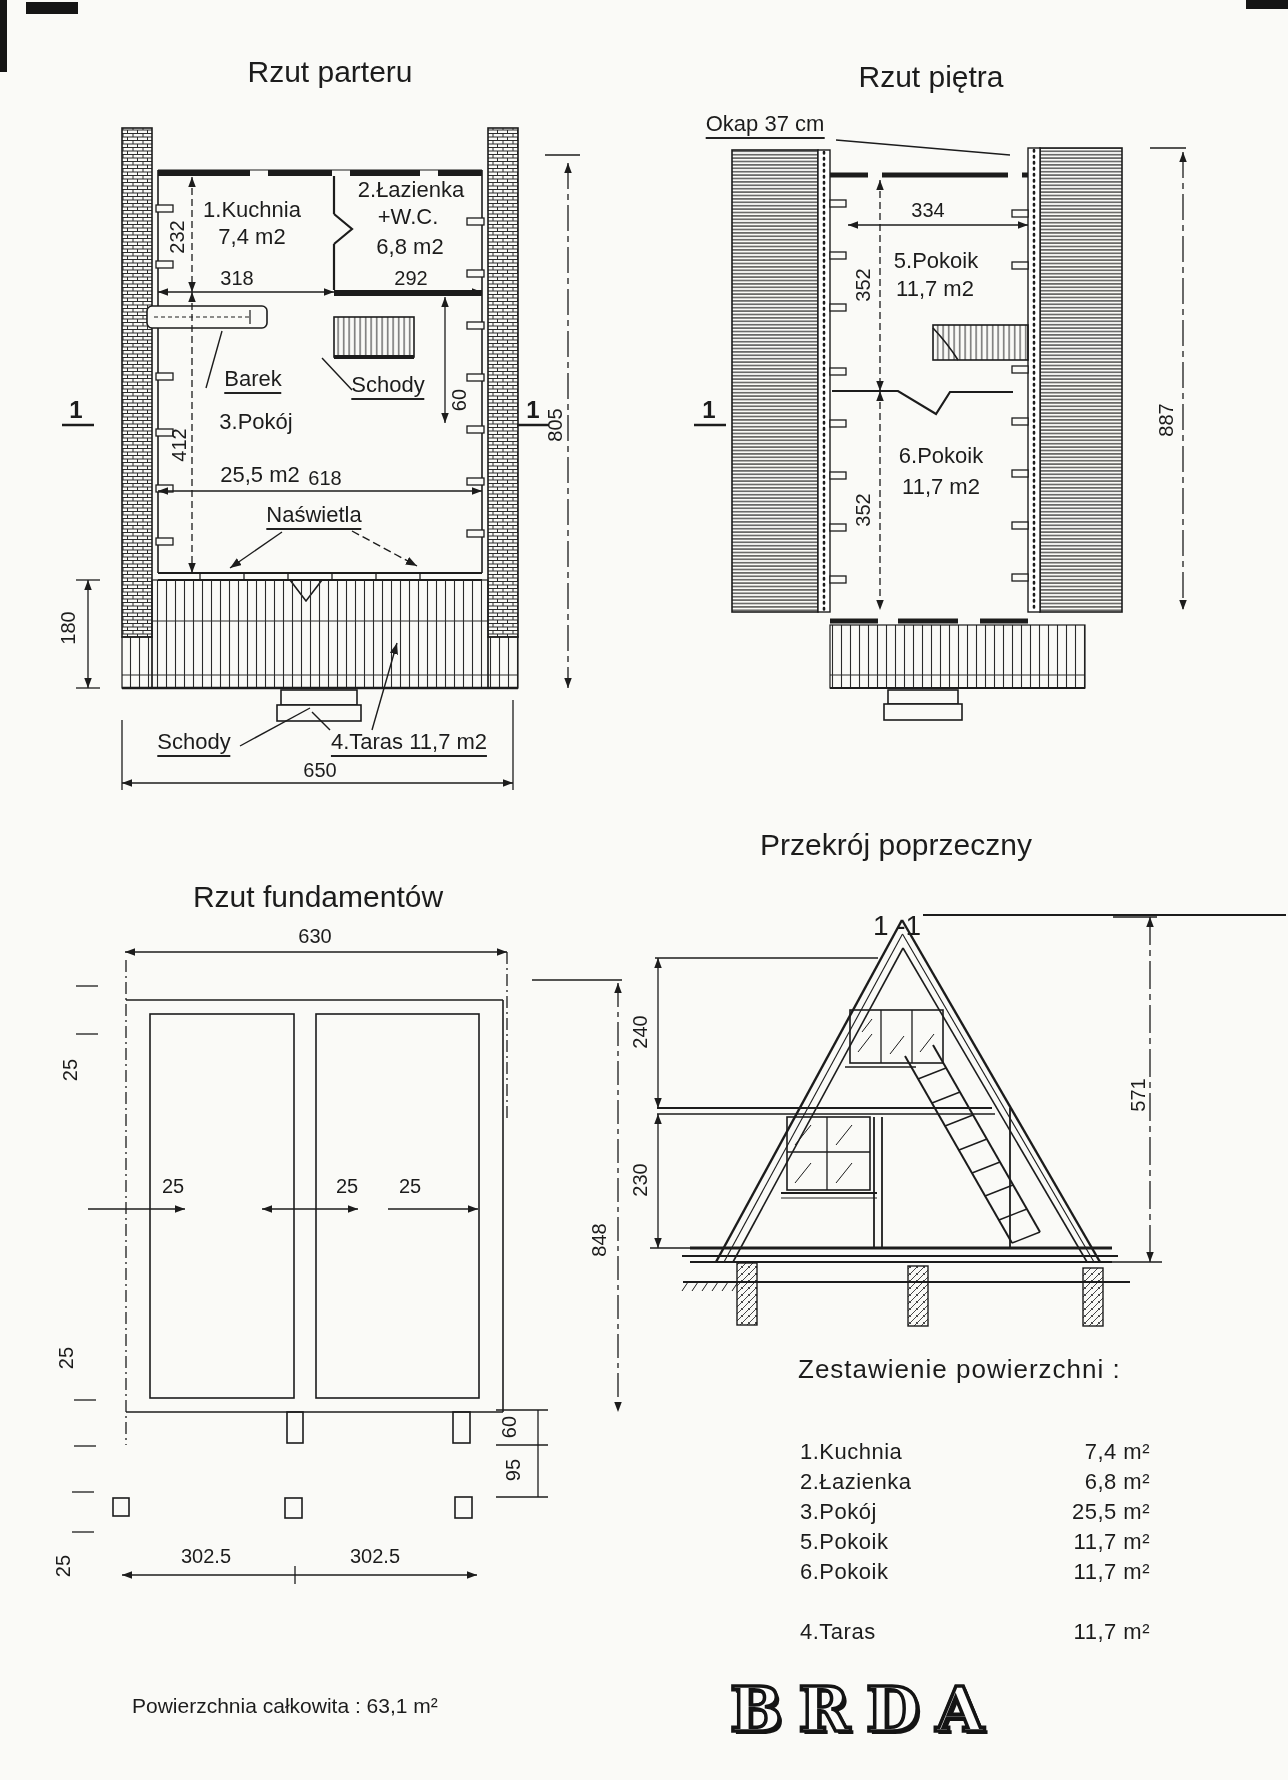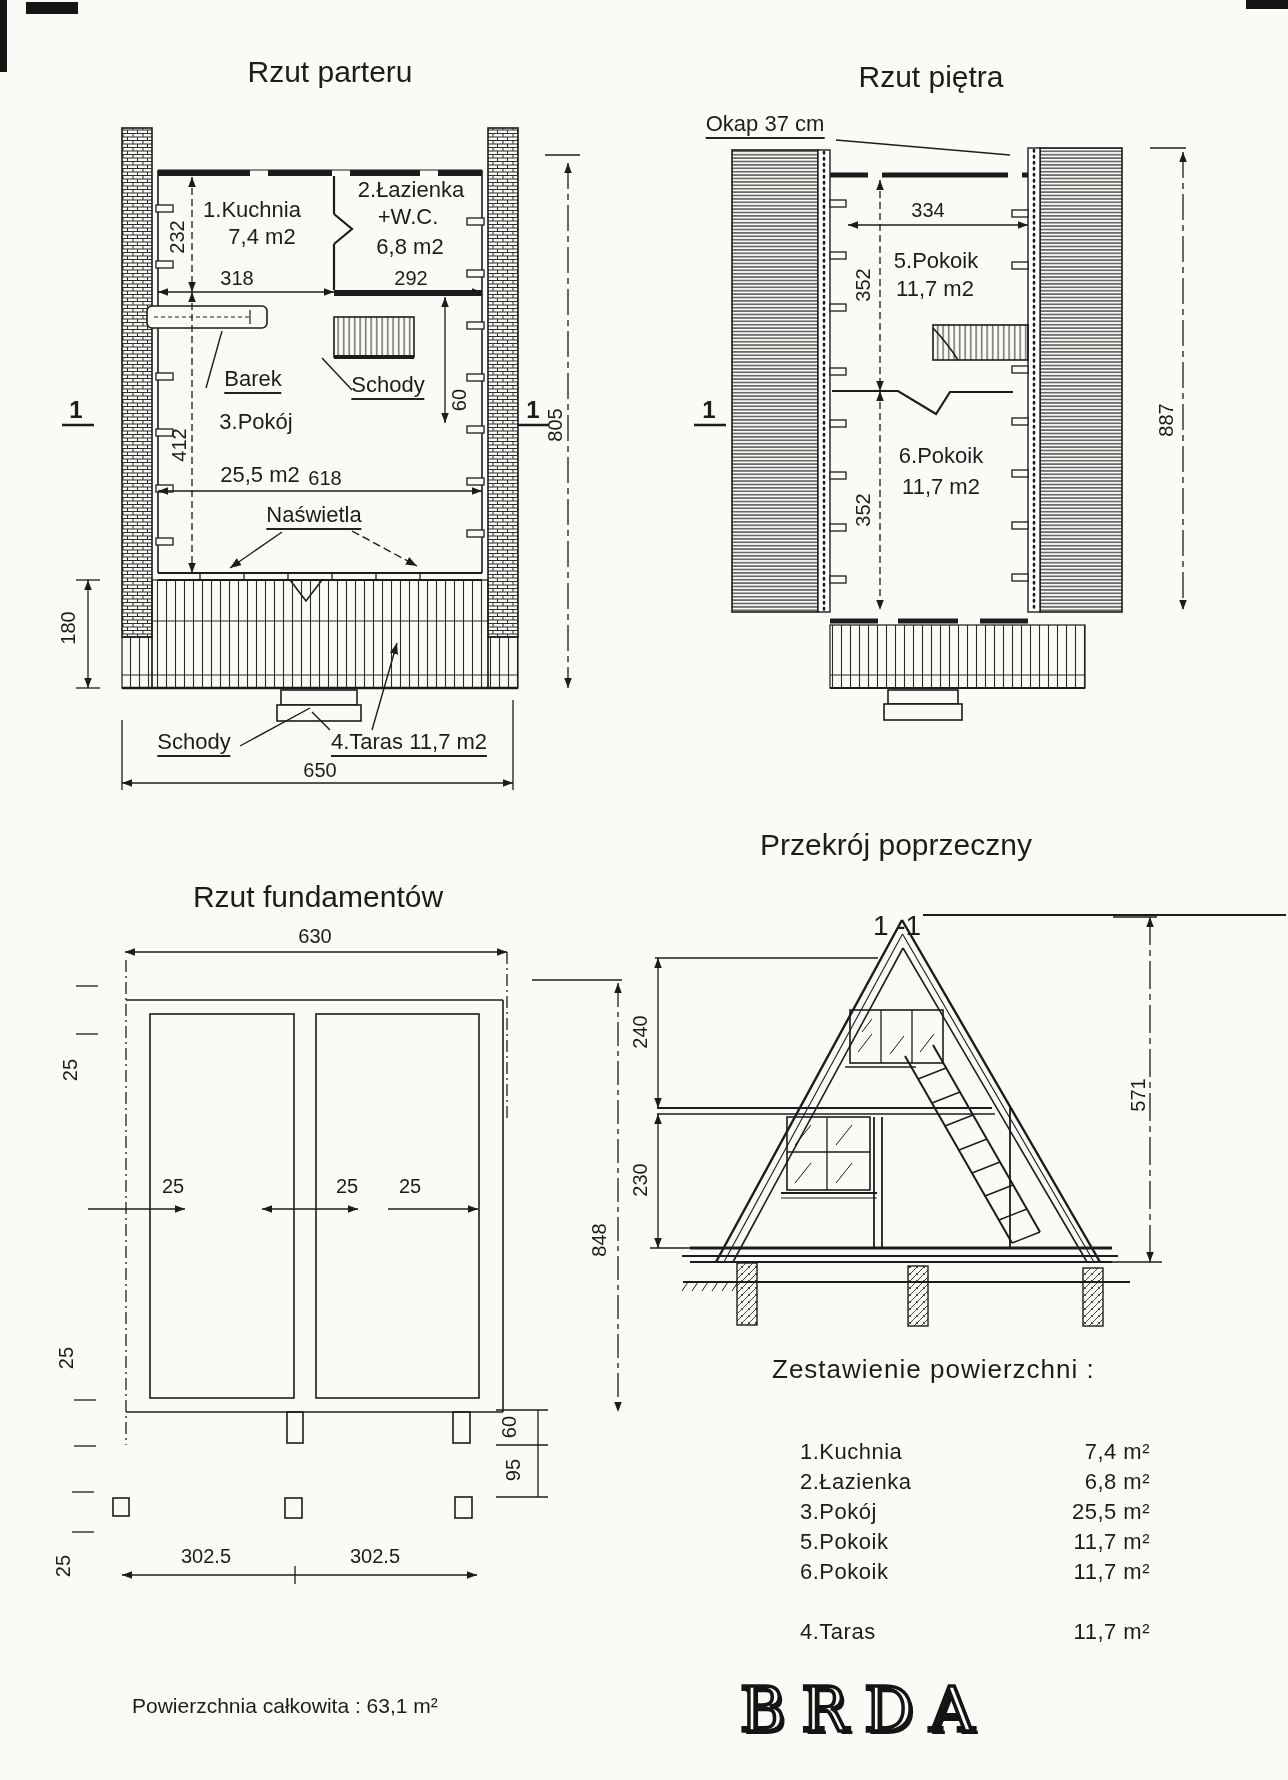--- a/index.html
+++ b/index.html
@@ -16,21 +16,21 @@
   .t30{font-size:30px;}
   .t28{font-size:28px;}
   .t26{font-size:26px;}
   .t22{font-size:22px;}
   .t24{font-size:24px;font-weight:bold;}
   .t20{font-size:20px;}
   .trow{font-size:22px;letter-spacing:0.5px;}
   .tval{width:120px;text-align:right;}
   #brand{
     font-family:"DejaVu Serif","Liberation Serif",serif;
-    font-weight:normal;font-size:62px;letter-spacing:16px;
+    font-weight:bold;font-size:62px;letter-spacing:16px;
     color:#fcfcfa;-webkit-text-stroke:3.5px #141414;
     text-shadow:3px 3px 0 #141414,-1px -1px 0 #141414,1px -1px 0 #141414,-1px 1px 0 #141414;
   }
 </style>
 </head>
 <body>
 
 <div id="sheet">
 
 <svg id="linework" width="1288" height="1780" viewBox="0 0 1288 1780">
@@ -304,21 +304,21 @@
       <line x1="650" y1="1248" x2="716" y2="1248"></line>
       <line x1="1113" y1="917" x2="1157" y2="917"></line>
       <line x1="1150" y1="917" x2="1150" y2="1262" stroke-dasharray="28 5 6 5" marker-start="url(#ma)" marker-end="url(#ma)"></line>
       <line x1="1105" y1="1262" x2="1162" y2="1262"></line>
     </g>
   </g>
 </svg>
 
 <div class="lbl c t30" style="left:330px;top:72px;">Rzut parteru</div>
 <div class="lbl c t22" style="left:252px;top:210px;">1.Kuchnia</div>
-<div class="lbl c t22" style="left:262px;top:237px;">7,4 m2</div>
+<div class="lbl c t22" style="left:252px;top:237px;">7,4 m2</div>
 <div class="lbl c t22" style="left:411px;top:190px;">2.Łazienka</div>
 <div class="lbl c t22" style="left:408px;top:217px;">+W.C.</div>
 <div class="lbl c t22" style="left:410px;top:247px;">6,8 m2</div>
 <div class="lbl r t20" style="left:177px;top:237px;">232</div>
 <div class="lbl c t20" style="left:237px;top:278px;">318</div>
 <div class="lbl c t20" style="left:411px;top:278px;">292</div>
 <div class="lbl c t22 u" style="left:253px;top:381px;">Barek</div>
 <div class="lbl c t22 u" style="left:388px;top:387px;">Schody</div>
 <div class="lbl c t22" style="left:256px;top:422px;">3.Pokój</div>
 <div class="lbl c t22" style="left:260px;top:452px;margin-top:23px;">25,5 m2</div>
@@ -359,21 +359,21 @@
 <div class="lbl r t20" style="left:509px;top:1427px;">60</div>
 <div class="lbl r t20" style="left:513px;top:1470px;">95</div>
 <div class="lbl r t20" style="left:599px;top:1240px;">848</div>
 
 <div class="lbl c t30" style="left:896px;top:845px;">Przekrój poprzeczny</div>
 <div class="lbl c t28" style="left:897px;top:926px;">1 -1</div>
 <div class="lbl r t20" style="left:640px;top:1032px;">240</div>
 <div class="lbl r t20" style="left:640px;top:1180px;">230</div>
 <div class="lbl r t20" style="left:1138px;top:1095px;">571</div>
 
-<div class="lbl t26" style="left:772px;top:1356px;letter-spacing:1px;">Zestawienie powierzchni :</div>
+<div class="lbl t26" style="left:798px;top:1356px;letter-spacing:1px;">Zestawienie powierzchni :</div>
 <div class="lbl trow" style="left:800px;top:1441px;">1.Kuchnia</div>
 <div class="lbl trow tval" style="left:1030px;top:1441px;">7,4 m²</div>
 <div class="lbl trow" style="left:800px;top:1471px;">2.Łazienka</div>
 <div class="lbl trow tval" style="left:1030px;top:1471px;">6,8 m²</div>
 <div class="lbl trow" style="left:800px;top:1501px;">3.Pokój</div>
 <div class="lbl trow tval" style="left:1030px;top:1501px;">25,5 m²</div>
 <div class="lbl trow" style="left:800px;top:1531px;">5.Pokoik</div>
 <div class="lbl trow tval" style="left:1030px;top:1531px;">11,7 m²</div>
 <div class="lbl trow" style="left:800px;top:1561px;">6.Pokoik</div>
 <div class="lbl trow tval" style="left:1030px;top:1561px;">11,7 m²</div>

